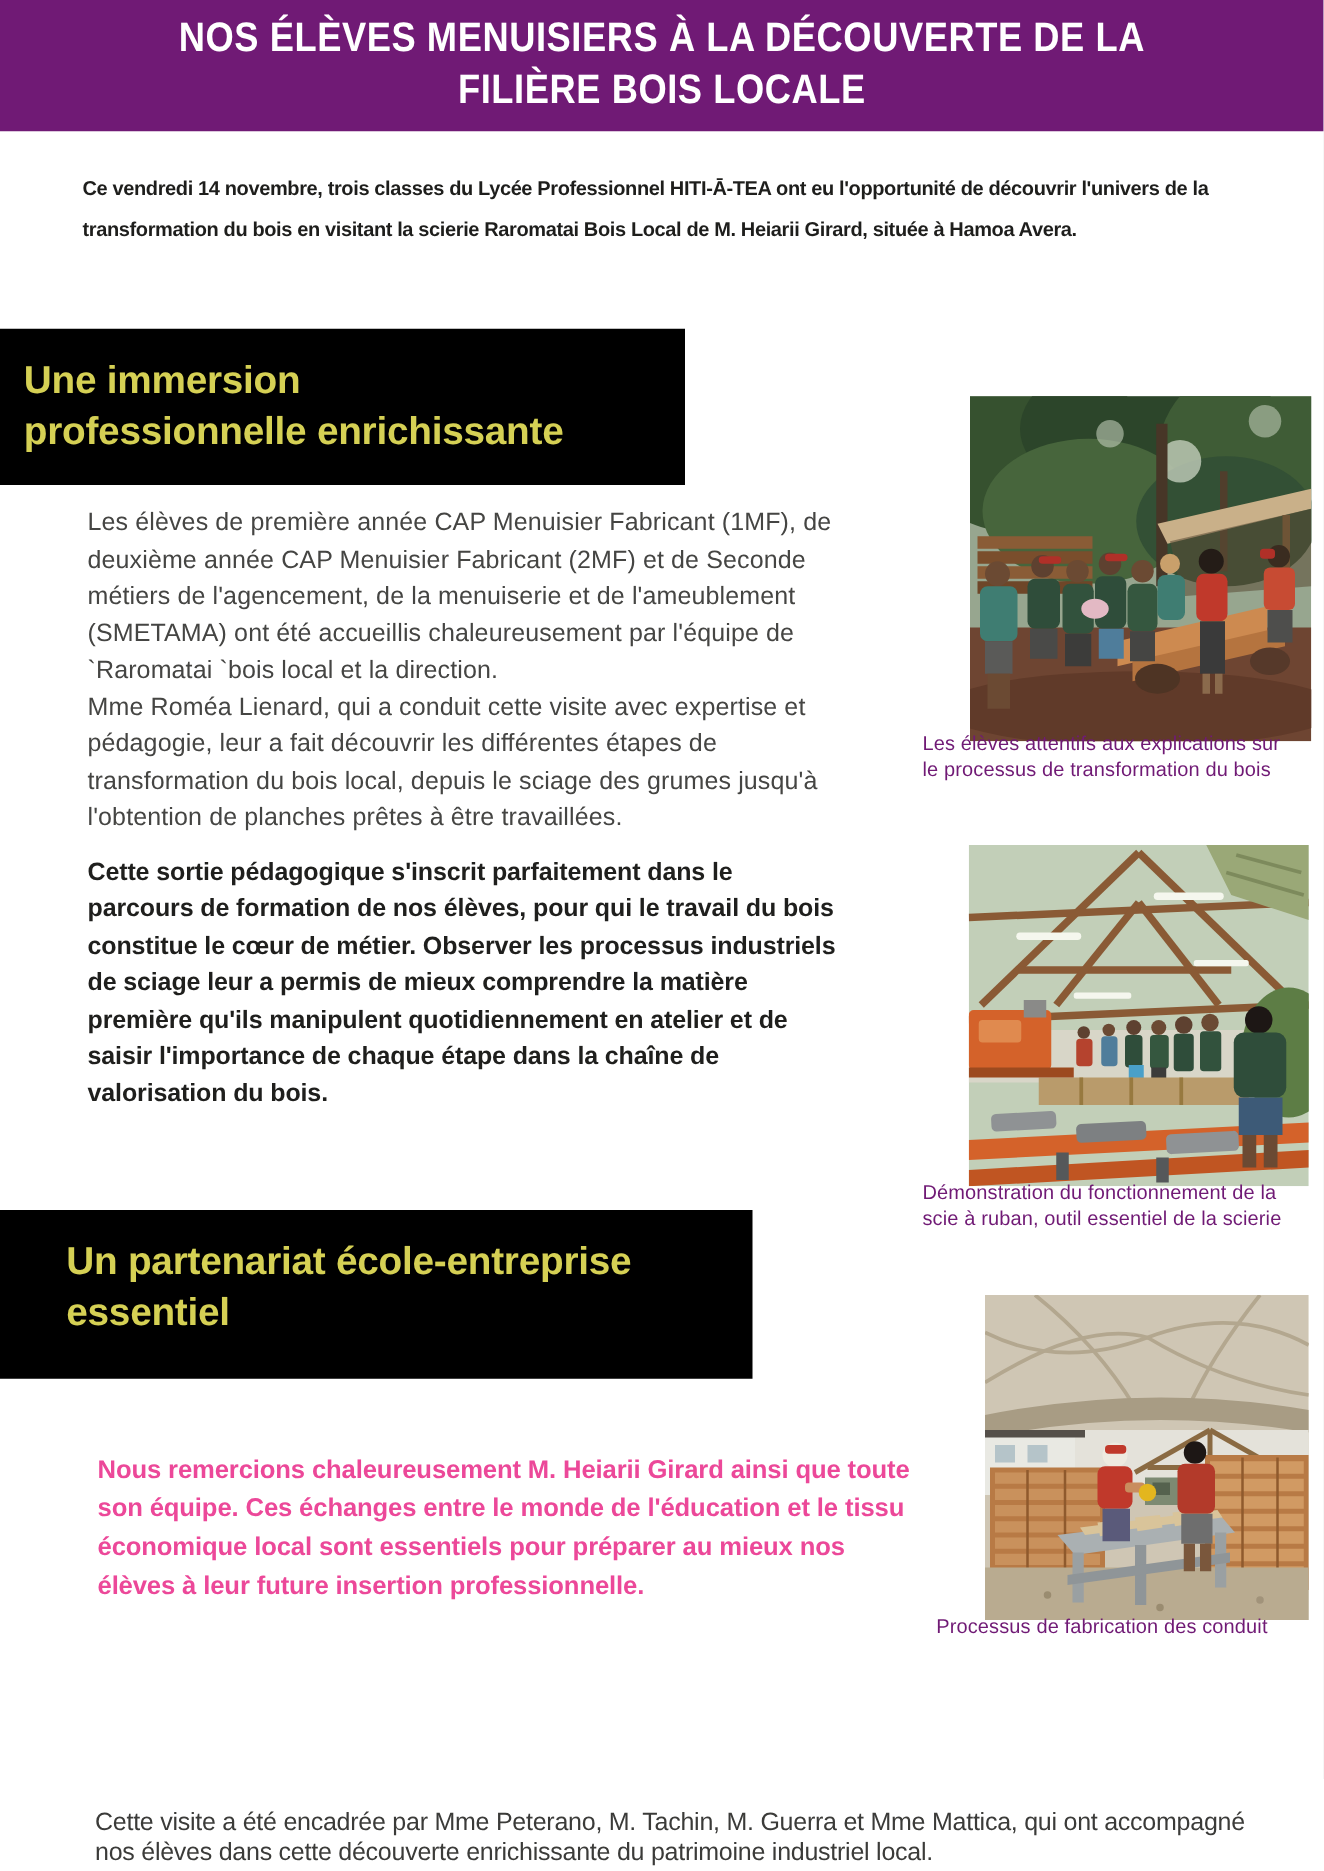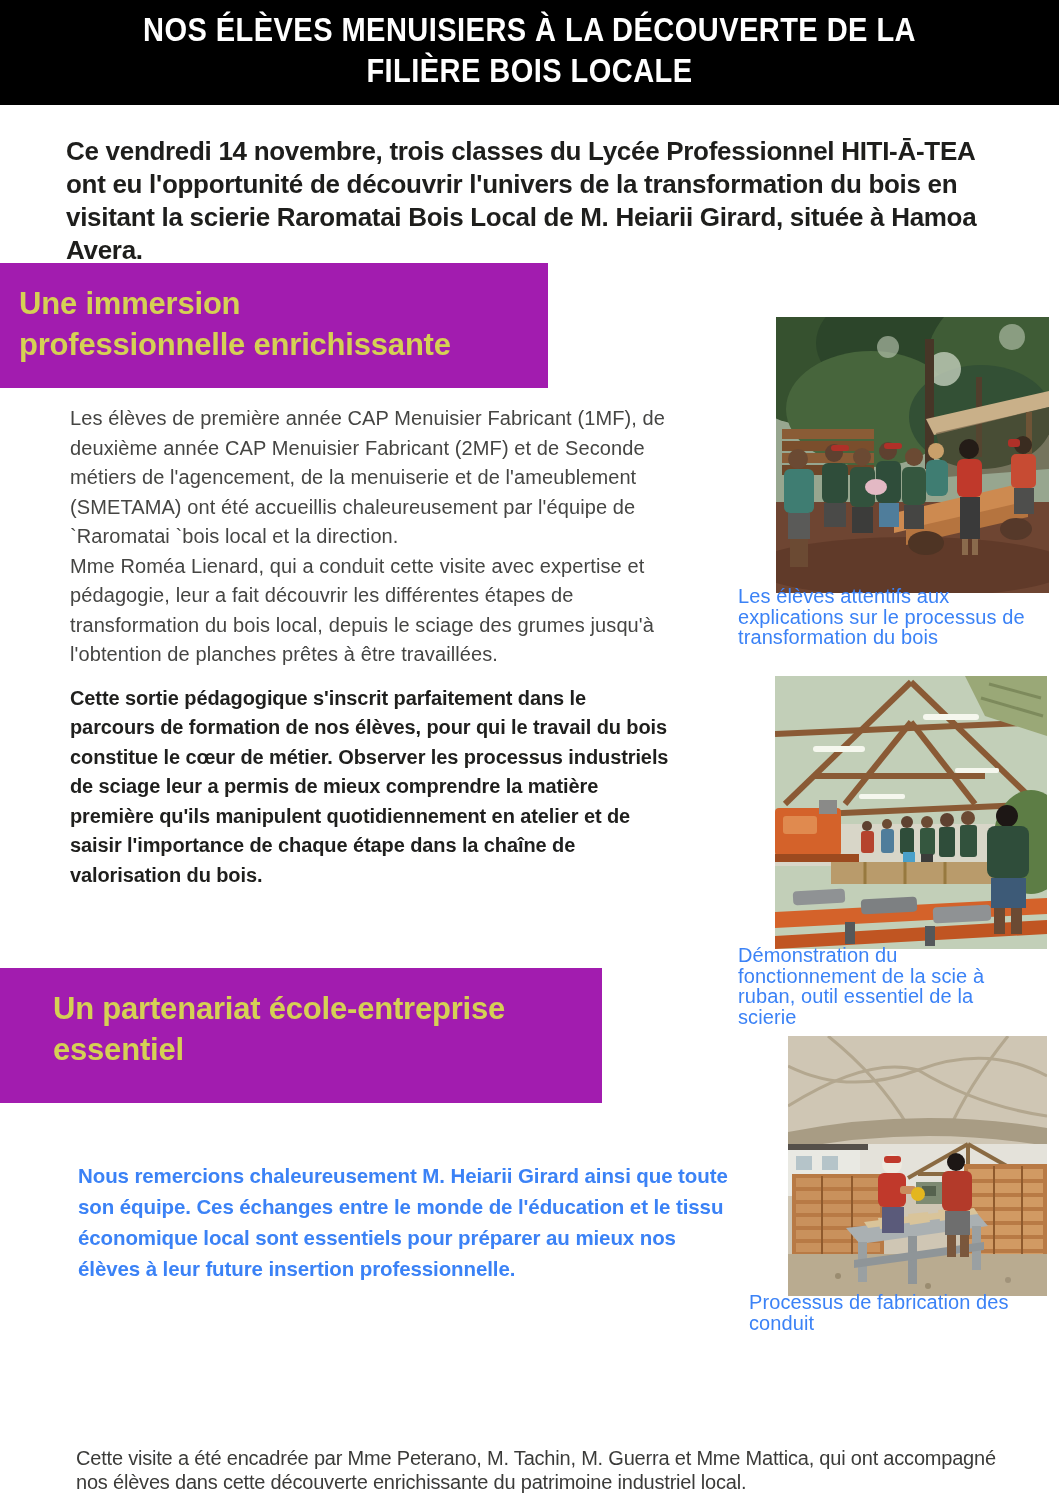--- a/index.html
+++ b/index.html
@@ -7,39 +7,39 @@
     position:relative;
     width:1059px;height:1497px;
     margin:0 auto;
     background:#ffffff;
     overflow:hidden;
     font-family:"Liberation Sans", sans-serif;
   }
   
   .banner{
     position:absolute;left:0;top:0;width:1059px;height:105px;
-    background:#000000;
+    background:#701a75;
   }
   .banner h1{
     margin:0;position:absolute;left:0;right:0;top:9px;
     text-align:center;color:#ffffff;
     font-size:33px;line-height:41px;font-weight:800;
     letter-spacing:.5px;
     transform:scaleX(.88);transform-origin:50% 0;
   }
   .banner h1 span{display:block;}
   
   .intro{
     position:absolute;left:66px;top:135px;width:925px;
     margin:0;color:#1e1e1c;font-weight:700;
-    font-size:26px;line-height:33px;letter-spacing:-.3px;
+    font-size:16px;line-height:33px;letter-spacing:-.3px;
   }
   
   .section-box{
-    position:absolute;left:0;background:#a21caf;
+    position:absolute;left:0;background:#000000;
   }
   .section-box h2{
     margin:0;padding:20px 0 0 19px;
     color:#d5d054;font-weight:700;
     font-size:31px;line-height:41px;letter-spacing:-.2px;
   }
   .section-box h2 span{display:block;}
   .box1{top:263px;width:548px;height:125px;}
   .box2{top:968px;width:568px;height:135px;padding-left:34px;}
   
@@ -51,38 +51,38 @@
     color:#454543;font-weight:400;
     font-size:20px;line-height:29.5px;letter-spacing:.1px;
   }
   .body-bold{
     margin-top:14px !important;
     color:#1f1f1d;font-weight:700;
     font-size:20px;line-height:29.5px;letter-spacing:-.1px;
   }
   .thanks{
     position:absolute;left:78px;top:1160px;width:660px;margin:0;
-    color:#3b82f6;font-weight:700;
+    color:#ec4899;font-weight:700;
     font-size:20.5px;line-height:31px;letter-spacing:-.1px;
   }
   .footer-note{
     position:absolute;left:76px;top:1446px;width:920px;margin:0;
     color:#3b3b39;font-weight:400;
     font-size:20px;line-height:24px;letter-spacing:-.2px;
   }
   
   .photo{position:absolute;display:block;}
   .photo svg{display:block;width:100%;height:100%;}
   .photo1{left:736px;top:301px;width:273px;height:276px;}
   .photo2{left:735px;top:660px;width:272px;height:273px;}
   .photo3{left:748px;top:1020px;width:259px;height:260px;}
   .caption{
     position:absolute;margin:0;
-    color:#3b82f6;font-weight:400;
-    font-size:20px;line-height:20.5px;letter-spacing:.1px;
+    color:#701a75;font-weight:400;
+    font-size:16px;line-height:20.5px;letter-spacing:.1px;
   }
   .cap1{left:738px;top:586px;width:292px;}
   .cap2{left:738px;top:945px;width:296px;}
   .cap3{left:749px;top:1292px;width:280px;}
 </style>
 </head>
 <body>
 
 <div class="page">
 

